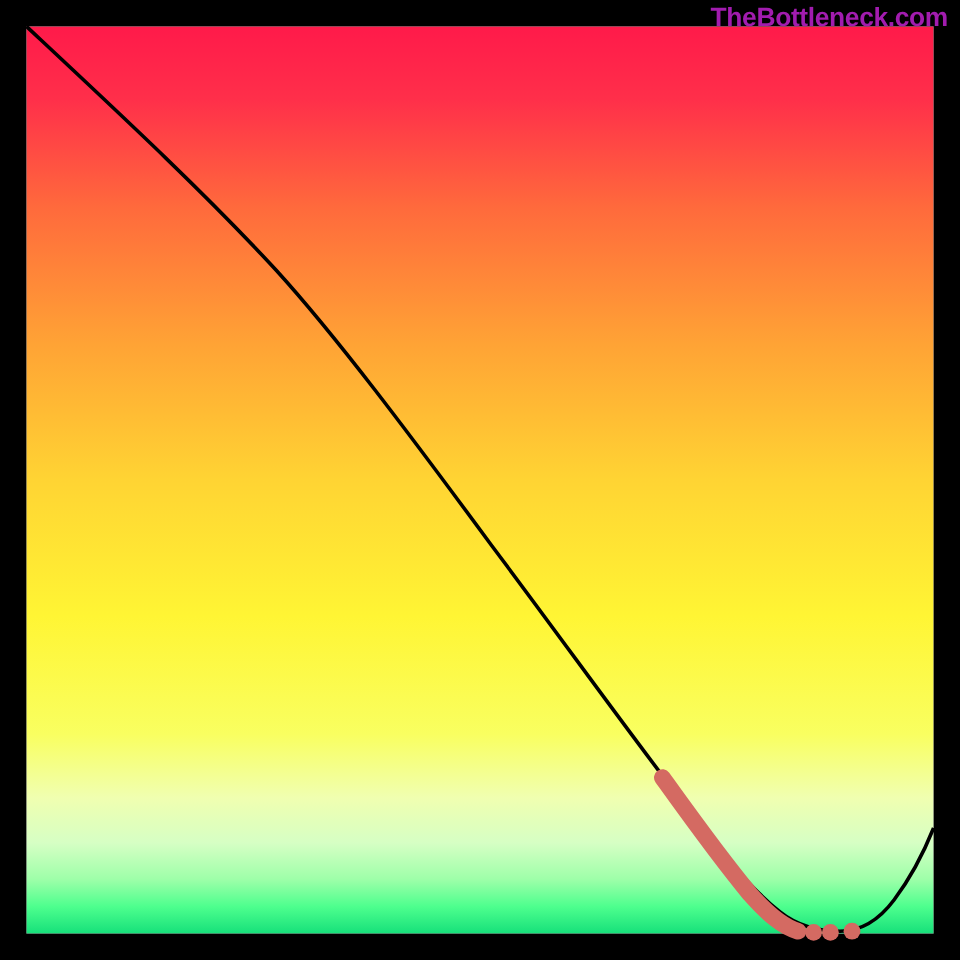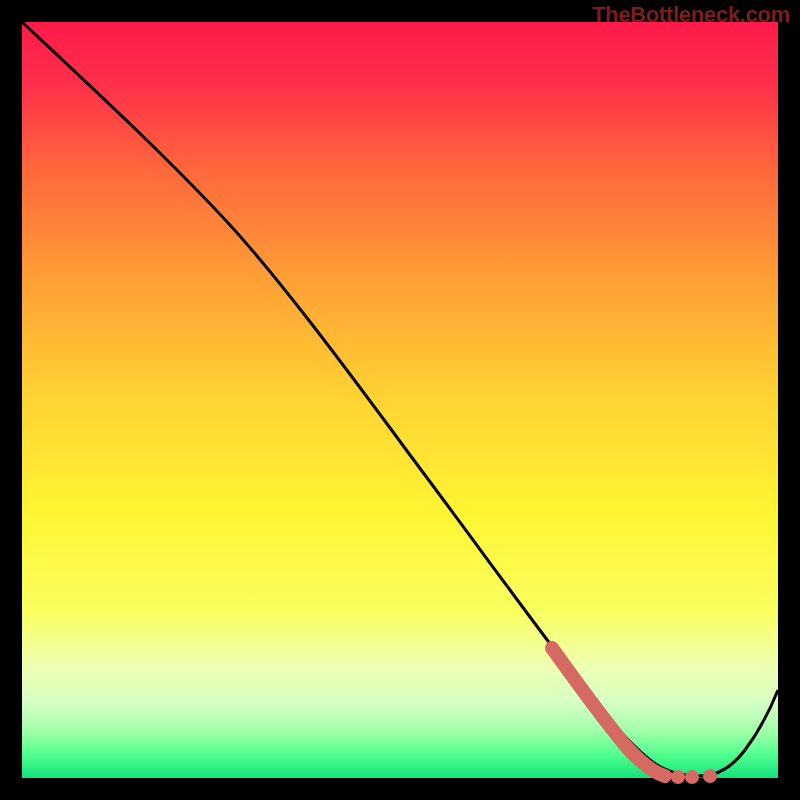--- a/index.html
+++ b/index.html
@@ -14,21 +14,21 @@
     position: relative;
     width: 800px;
     height: 800px;
   }
   .watermark {
     position: absolute;
     top: 2px;
     right: 10px;
     font-size: 22px;
     font-weight: 600;
-    color: #7f1d1d;
+    color: #a21caf;
     letter-spacing: -0.3px;
     z-index: 10;
   }
   svg {
     display: block;
   }
 </style>
 </head>
 <body>
 

